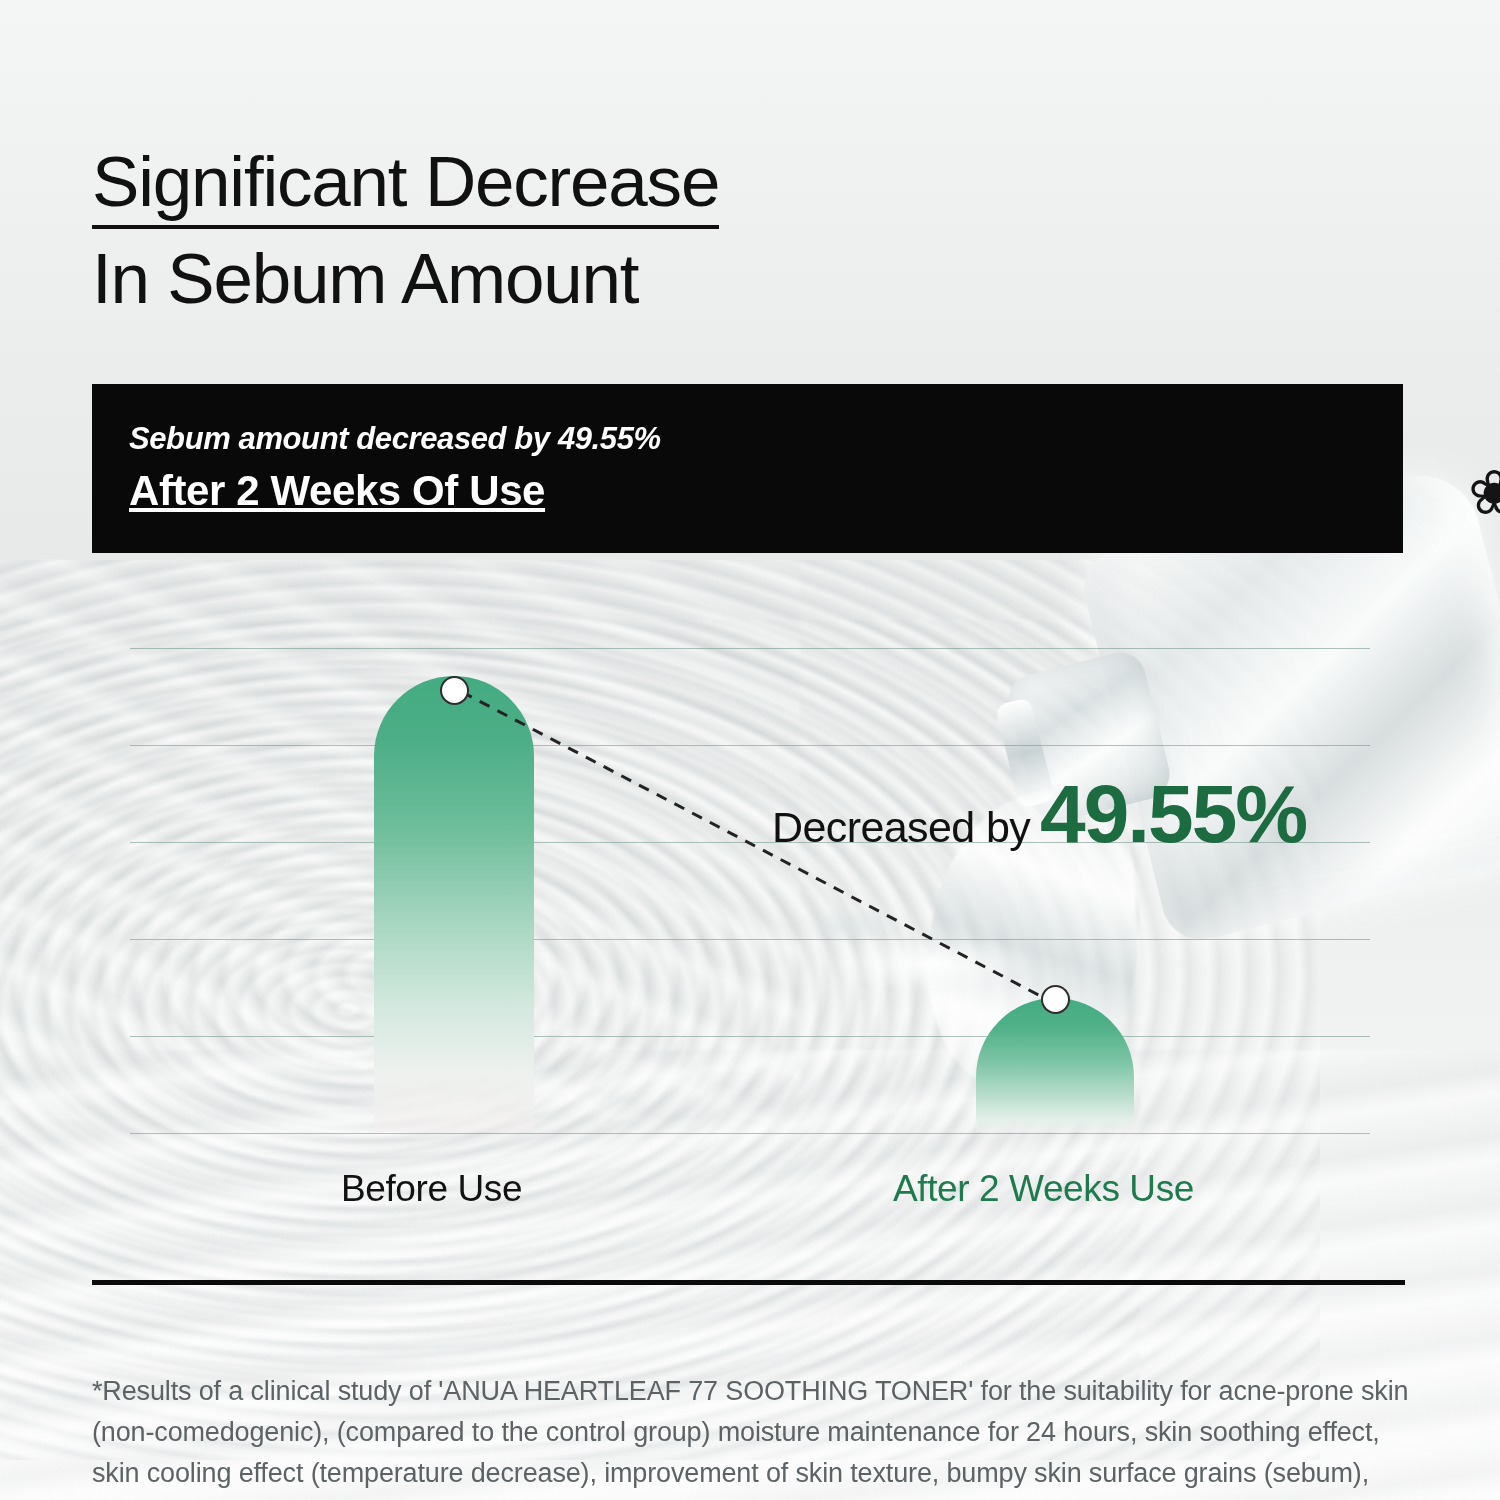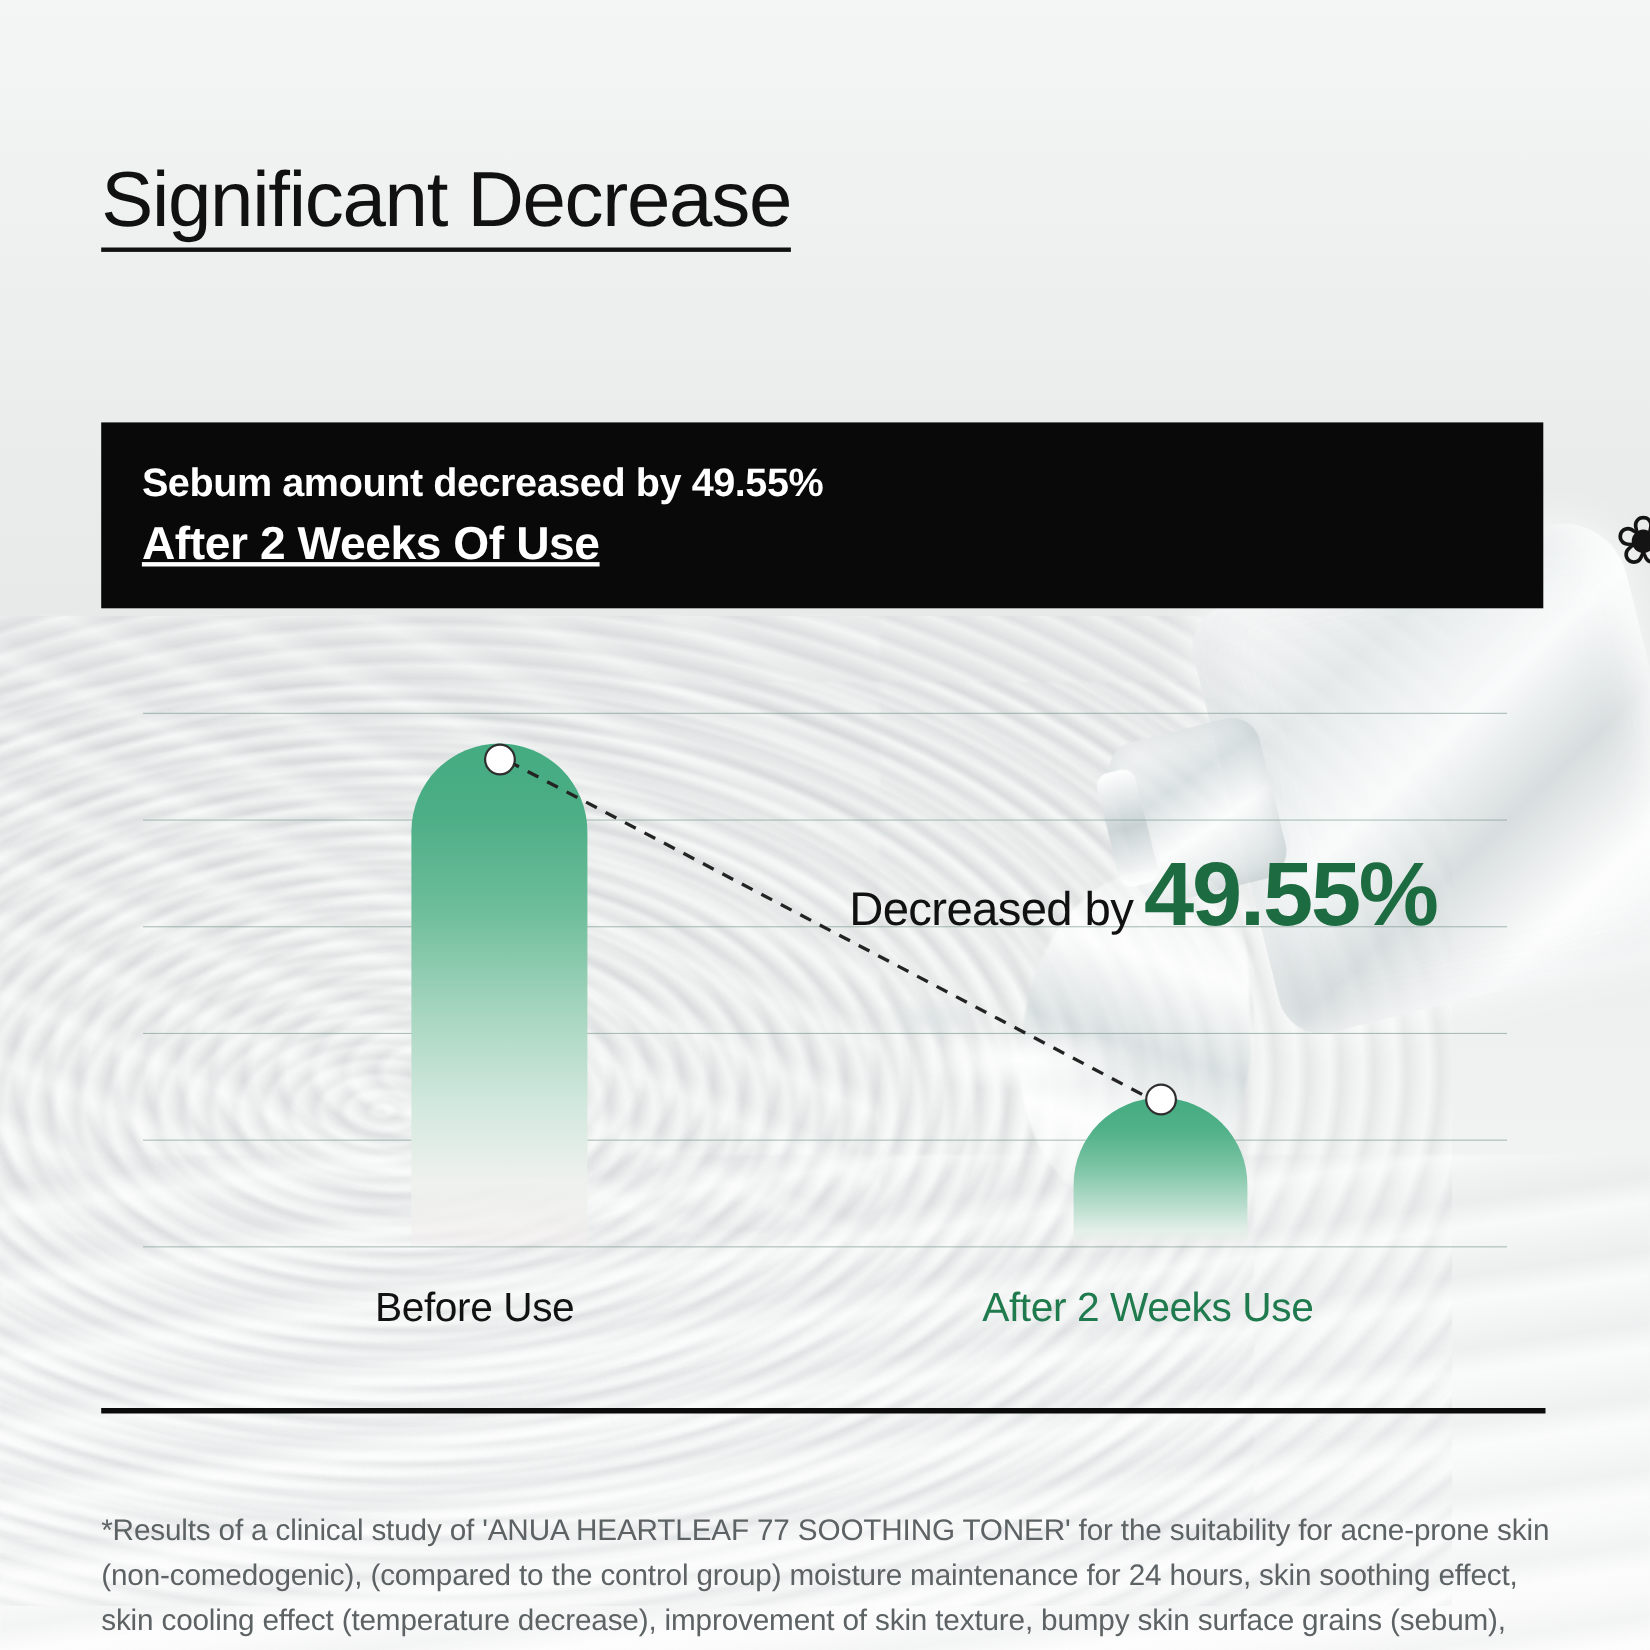--- a/index.html
+++ b/index.html
@@ -150,21 +150,21 @@
   
   .banner{
     position:absolute;left:92px;top:384px;
     width:1311px;height:169px;
     background:#090909;
     display:flex;flex-direction:column;justify-content:center;
     box-sizing:border-box;
     padding-left:37px;
   }
   .banner-l1{
-    color:#fff;font-size:36px;font-weight:700;letter-spacing:-.4px;line-height:1.22;
+    color:#fff;font-size:31px;font-weight:700;letter-spacing:-.4px;line-height:1.22;font-style:italic;
   }
   .banner-l2{
     color:#fff;font-size:42px;font-weight:700;letter-spacing:-.4px;line-height:1.22;margin-top:7px;text-decoration:underline;
   }
   .banner-pct{font-weight:700;}
 
   .watermark{
     position:absolute;left:1468px;top:462px;
     width:60px;height:70px;
     color:#141414;font-size:62px;font-weight:700;line-height:1;
@@ -259,20 +259,21 @@
       <div class="bottle-body"></div>
       <div class="bottle-neck"></div>
       <div class="bottle-ring"></div>
       <div class="pour"></div>
     </div>
     <div class="splash"></div>
   </div>
 
   <h1 class="headline">
     <span class="l1">Significant Decrease</span>
+    <span class="l2">In Sebum Amount</span>
   </h1>
 
   <div class="banner">
     <div class="banner-l1"><span>Sebum amount decreased by </span><span class="banner-pct">49.55%</span></div>
     <div class="banner-l2">After 2 Weeks Of Use</div>
   </div>
 
   <div class="watermark">❀</div>
 
   <div class="chart">

